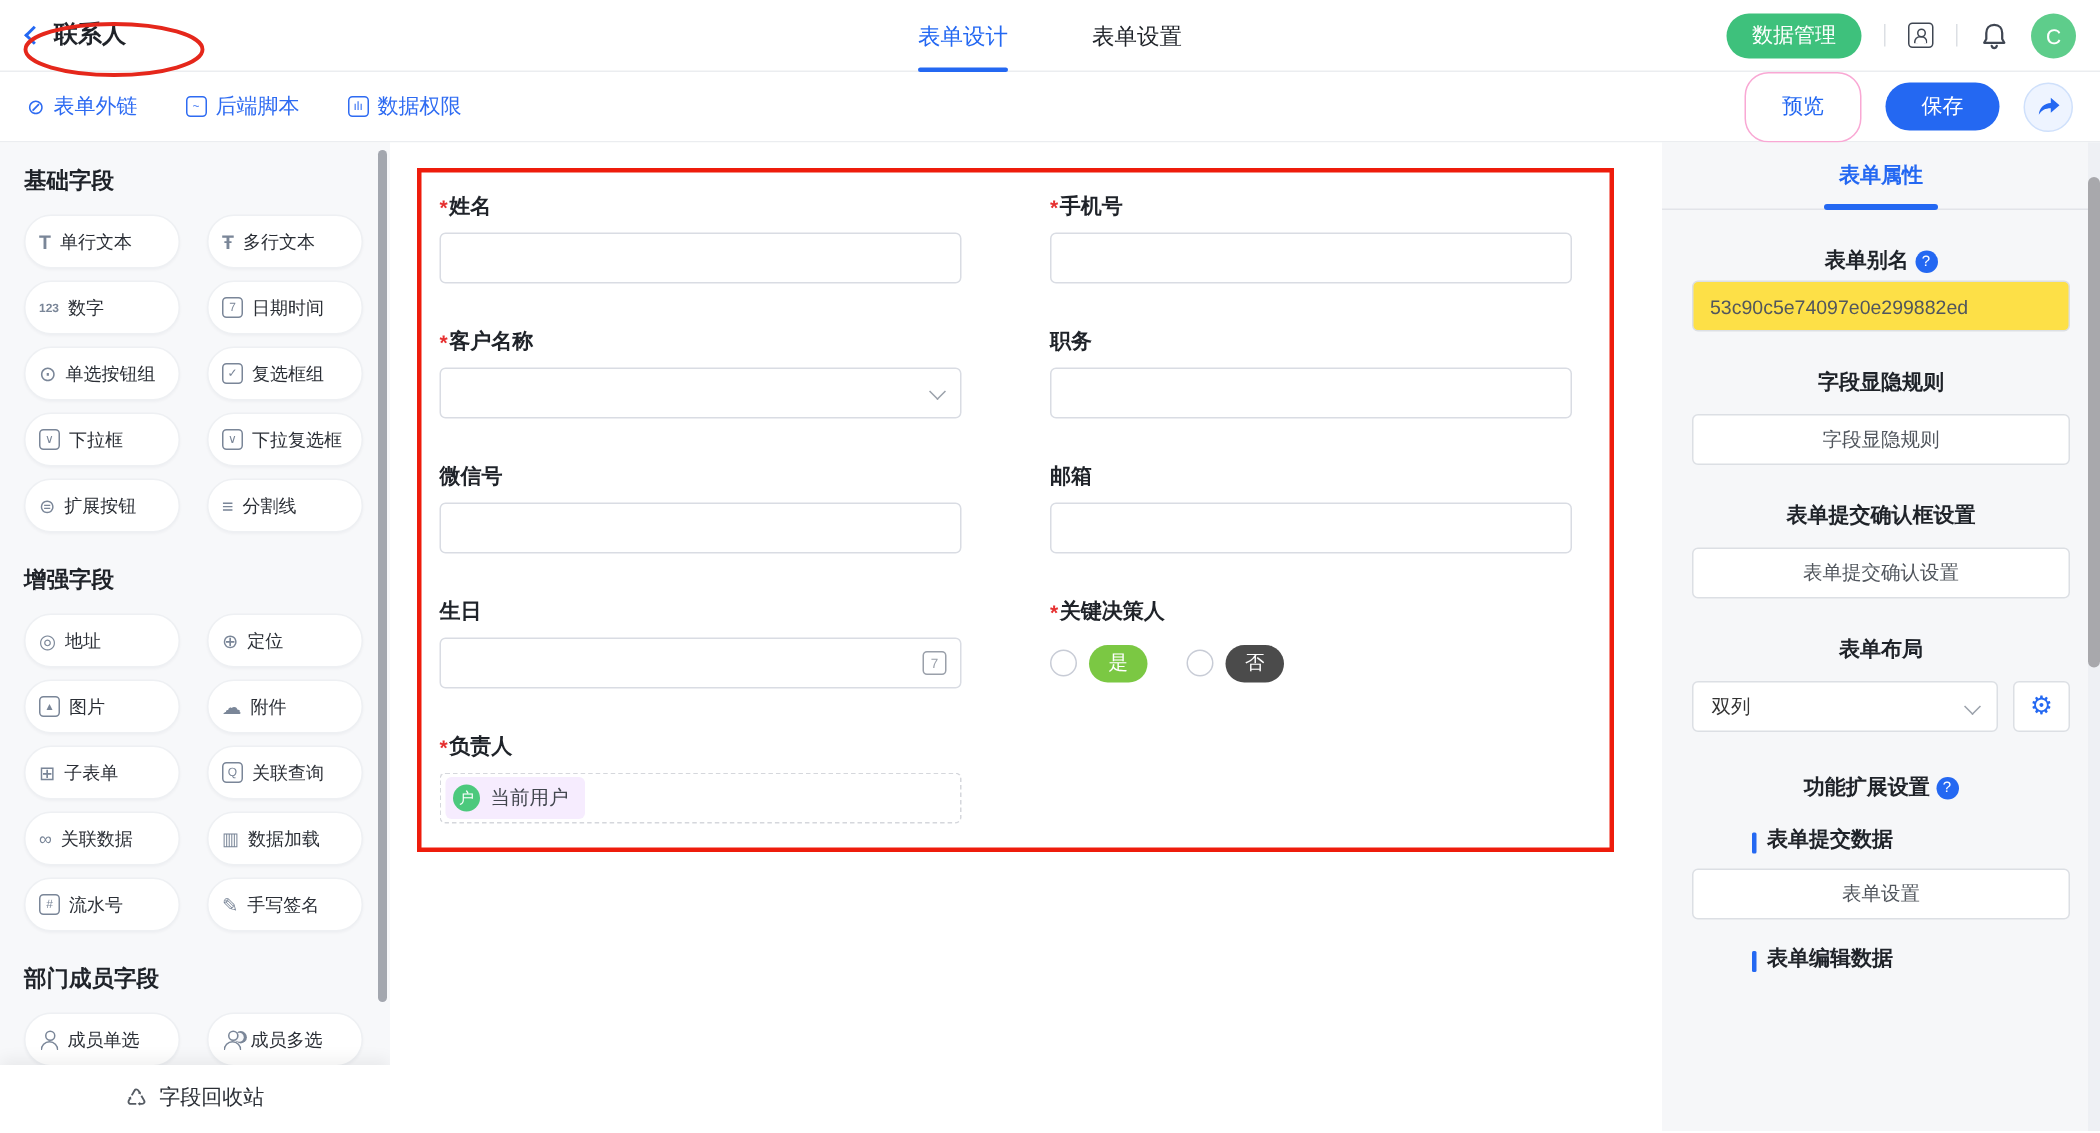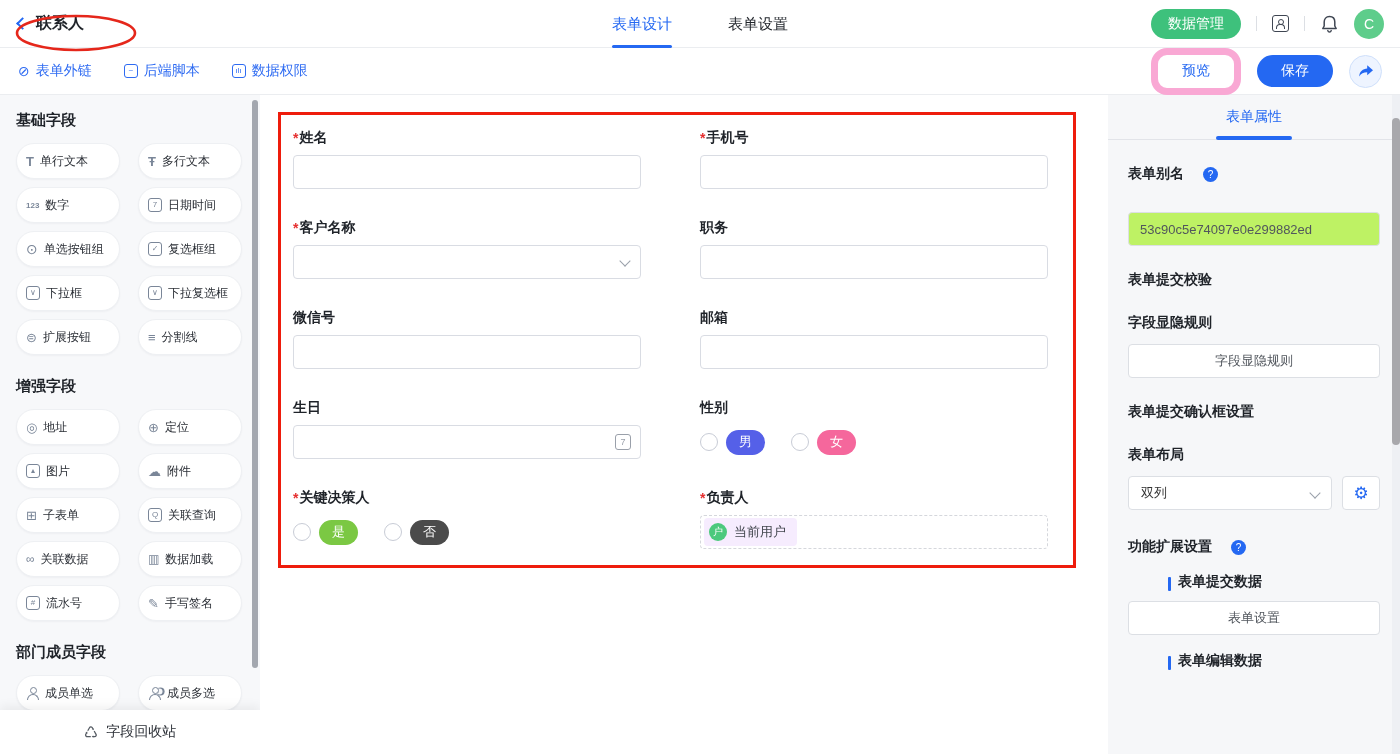--- a/index.html
+++ b/index.html
@@ -25,21 +25,21 @@
   .book-icon::after { content:""; position:absolute; left:3px; top:8px; width:7px; height:4px; border:1.3px solid #3f4652; border-bottom:none; border-radius:4px 4px 0 0; }
   .avatar { width:30px; height:30px; border-radius:50%; background:#5ecd8b; color:#fff; display:flex; align-items:center; justify-content:center; font-size:14px; cursor:pointer; }
 
   
   .toolbar { height:47px; display:flex; align-items:center; padding:0 18px; border-bottom:1px solid #ebedf0; background:#fff; }
   .tool-links { display:flex; gap:32px; }
   .tool-link { display:flex; align-items:center; gap:6px; color:#2e6bf2; font-size:14px; cursor:pointer; }
   .glyph { color:inherit; font-size:14px; line-height:1; }
   .boxicon { display:inline-flex; align-items:center; justify-content:center; width:14px; height:14px; border:1.3px solid currentColor; border-radius:3px; font-size:8px; line-height:1; }
   .toolbar-right { margin-left:auto; display:flex; align-items:center; gap:16px; }
-  .btn-outline { height:47px; padding:0 24px; border-radius:16px; border:7px solid #f9a8d4; color:#2468f2; background:#fff; font-size:14px; cursor:pointer; }
+  .btn-outline { height:47px; padding:0 24px; border-radius:16px; border:1px solid #f9a8d4; color:#2468f2; background:#fff; font-size:14px; cursor:pointer; }
   .btn-primary { height:32px; padding:0 24px; border-radius:16px; border:none; color:#fff; background:#2468f2; font-size:14px; cursor:pointer; }
   .btn-share { width:33px; height:33px; border-radius:50%; background:#eef4ff; border:1px solid #cfe0fb; display:flex; align-items:center; justify-content:center; cursor:pointer; }
 
   
   .main { display:flex; height:659px; }
 
   
   .sidebar { width:260px; background:#f7f8fa; padding:16px 18px 0 16px; position:relative; flex:none; overflow:hidden; }
   .side-title { font-size:15px; font-weight:700; margin-bottom:13px; }
   .side-grid { display:grid; grid-template-columns:104px 104px; column-gap:18px; row-gap:8px; margin-bottom:22px; }
@@ -72,25 +72,25 @@
   .opt-pill { height:25px; padding:0 13px; border-radius:13px; color:#fff; font-size:13px; display:flex; align-items:center; margin-left:8px; }
   .radio-group-gap { margin-left:26px; }
   .member-box { height:34px; border:1px dashed #d5d7dc; border-radius:4px; background:#fff; display:flex; align-items:center; padding:0 3px; }
   .member-tag { height:28px; background:#f6ecfe; border-radius:4px; display:flex; align-items:center; gap:7px; padding:0 11px 0 5px; font-size:13px; color:#42464e; }
   .member-avatar { width:18px; height:18px; border-radius:50%; background:#4cc97d; color:#fff; font-size:10px; display:flex; align-items:center; justify-content:center; }
 
   
   .rightpanel { width:292px; background:#f6f7f9; position:relative; flex:none; padding:0 20px; }
   .panel-tabs { height:45px; display:flex; margin:0 -20px; border-bottom:1px solid #e2e4e9; }
   .panel-tab { flex:1; display:flex; align-items:center; justify-content:center; font-size:14px; color:#1f2329; position:relative; cursor:pointer; }
-  .panel-tab.active { color:#2468f2; }
+  .panel-tab.active { color:#2468f2;font-weight:bold; }
   .panel-tab.active::after { content:""; position:absolute; left:50%; transform:translateX(-50%); bottom:-1px; width:76px; height:4px; border-radius:2px; background:#2468f2; }
-  .p-head { display:flex; align-items:center; gap:19px; font-size:14px; font-weight:700; margin-top:25px; }
+  .p-head { display:flex; align-items:center; gap:4px; font-size:14px; font-weight:700; margin-top:25px;justify-content:center; }
   .help-dot { width:15px; height:15px; border-radius:50%; background:#2468f2; color:#fff; font-size:10px; font-weight:400; display:flex; align-items:center; justify-content:center; cursor:pointer; }
-  .p-input { width:100%; height:34px; margin-top:29px; border:1px solid #dcdfe4; border-radius:4px; background:#bef264; padding:0 11px; font-size:13px; color:#51565d; outline:none; }
+  .p-input { width:100%; height:34px; margin-top:4px; border:1px solid #dcdfe4; border-radius:4px; background:#fde047; padding:0 11px; font-size:13px; color:#51565d; outline:none; }
   .p-btn { width:100%; height:34px; margin-top:12px; border:1px solid #dcdfe4; border-radius:4px; background:#fff; font-size:13px; color:#51565d; cursor:pointer; }
   .layout-row { display:flex; gap:10px; margin-top:12px; }
   .p-selectbox { flex:1; height:34px; border:1px solid #dcdfe4; border-radius:4px; background:#fff; display:flex; align-items:center; justify-content:space-between; padding:0 12px; font-size:13px; color:#333; cursor:pointer; }
   .gear-btn { width:38px; height:34px; border:1px solid #dcdfe4; border-radius:4px; background:#fff; color:#2468f2; font-size:17px; display:flex; align-items:center; justify-content:center; cursor:pointer; }
   .sub-head { display:flex; align-items:flex-end; font-size:14px; font-weight:700; margin-top:17px;padding-left:40px; }
   .sub-head .bar { width:3px; height:14px; background:#2468f2; margin-right:7px; border-radius:1px; }
   .sub-btn { margin-top:10px; }
   .panel-scroll-track { position:absolute; right:0; top:0; bottom:0; width:8px; background:#eef0f4; }
   .panel-scroll-thumb { position:absolute; right:0; top:23px; width:8px; height:327px; background:#a8a8ac; border-radius:4px; }
 </style>
@@ -315,31 +315,20 @@
           <input class="f-input" readonly="" style="">
         </div>
 
         <div class="field">
           <div class="f-label">
               <span>生日</span>
             </div>
           <div class="f-date"><input class="f-input" readonly="" style=""><span class="cal-box">7</span></div>
         </div>
 
-        <div class="field">
-          <div class="f-label">
-              <span>性别</span>
-            </div>
-          <div class="radio-row">
-            <span class="radio-circle"></span>
-            <span class="opt-pill" style="background:#5560e8">男</span>
-            <span class="radio-circle radio-group-gap"></span>
-            <span class="opt-pill" style="background:#f5679c">女</span>
-          </div>
-        </div>
 
         <div class="field">
           <div class="f-label">
               <span class="req">*</span>
               <span>关键决策人</span>
             </div>
           <div class="radio-row">
             <span class="radio-circle"></span>
             <span class="opt-pill" style="background:#7bc843">是</span>
             <span class="radio-circle radio-group-gap"></span>
@@ -370,26 +359,26 @@
           <span>表单属性</span>
         </div>
     </div>
 
     <div class="p-head">
       <span>表单别名</span>
       <span class="help-dot">?</span>
     </div>
     <input class="p-input" readonly="" value="53c90c5e74097e0e299882ed" style="">
 
-    <div class="p-head">表单提交校验</div>
 
     <div class="p-head">字段显隐规则</div>
     <button class="p-btn">字段显隐规则</button>
 
     <div class="p-head">表单提交确认框设置</div>
+    <button class="p-btn">表单提交确认设置</button>
 
     <div class="p-head">表单布局</div>
     <div class="layout-row">
       <div class="p-selectbox">
         <span>双列</span>
         <span class="chev-down"></span>
       </div>
       <div class="gear-btn">
           <span>⚙</span>
         </div>

